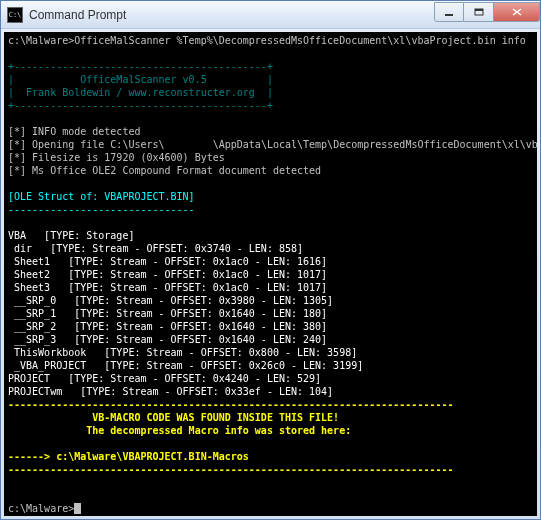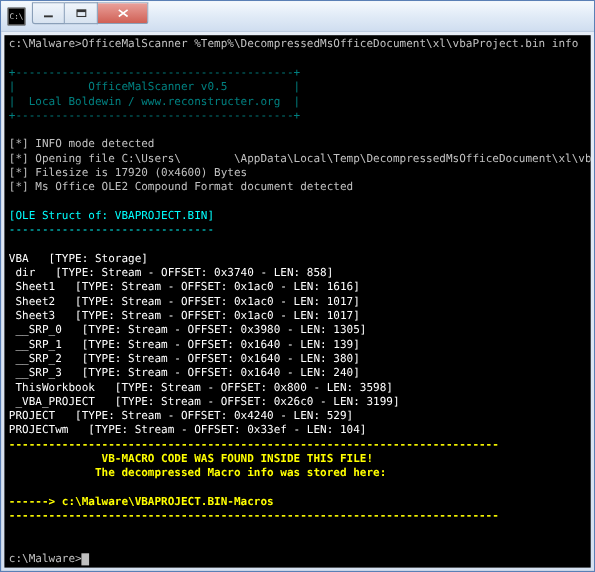--- a/index.html
+++ b/index.html
@@ -100,20 +100,21 @@
       height: 11px;
       vertical-align: text-bottom;
     }
   </style>
 </head>
 <body>
 
 <div class="window">
   <div class="titlebar">
     <div class="titlebar-icon">C:\</div>
+    <div class="titlebar-text">Command Prompt</div>
     <div class="window-controls">
       <div class="ctrl-btn min">
         <svg width="10" height="8">
             <rect x="1" y="6" width="8" height="2" fill="#333"></rect>
           </svg>
       </div>
       <div class="ctrl-btn max">
         <svg width="10" height="8">
             <rect x="1" y="1" width="8" height="6" fill="none" stroke="#333" stroke-width="1"></rect>
             <rect x="1" y="1" width="8" height="2" fill="#333"></rect>
@@ -124,38 +125,38 @@
             <path d="M1 1 L9 7 M9 1 L1 7" stroke="#fff" stroke-width="1.5"></path>
           </svg>
       </div>
     </div>
   </div>
 
   <div class="terminal"><span class="gray">c:\Malware&gt;</span><span class="gray">OfficeMalScanner %Temp%\DecompressedMsOfficeDocument\xl\vbaProject.bin info</span>
 
 <span class="teal">+------------------------------------------+</span>
 <span class="teal">|           OfficeMalScanner v0.5          |</span>
-<span class="teal">|  Local Boldewin / www.reconstructer.org  |</span>
+<span class="teal">|  Frank Boldewin / www.reconstructer.org  |</span>
 <span class="teal">+------------------------------------------+</span>
 
 <span class="gray">[*] INFO mode detected</span>
 <span class="gray">[*] Opening file C:\Users\</span>        <span class="gray">\AppData\Local\Temp\DecompressedMsOfficeDocument\xl\vbaProject.bin</span>
 <span class="gray">[*] Filesize is 17920 (0x4600) Bytes</span>
 <span class="gray">[*] Ms Office OLE2 Compound Format document detected</span>
 
 <span class="cyan">[OLE Struct of: VBAPROJECT.BIN]</span>
 <span class="cyan">-------------------------------</span>
 
 <span class="white">VBA   [TYPE: Storage]</span>
 <span class="white"> dir   [TYPE: Stream - OFFSET: 0x3740 - LEN: 858]</span>
 <span class="white"> Sheet1   [TYPE: Stream - OFFSET: 0x1ac0 - LEN: 1616]</span>
 <span class="white"> Sheet2   [TYPE: Stream - OFFSET: 0x1ac0 - LEN: 1017]</span>
 <span class="white"> Sheet3   [TYPE: Stream - OFFSET: 0x1ac0 - LEN: 1017]</span>
 <span class="white"> __SRP_0   [TYPE: Stream - OFFSET: 0x3980 - LEN: 1305]</span>
-<span class="white"> __SRP_1   [TYPE: Stream - OFFSET: 0x1640 - LEN: 139]</span>
+<span class="white"> __SRP_1   [TYPE: Stream - OFFSET: 0x1640 - LEN: 180]</span>
 <span class="white"> __SRP_2   [TYPE: Stream - OFFSET: 0x1640 - LEN: 380]</span>
 <span class="white"> __SRP_3   [TYPE: Stream - OFFSET: 0x1640 - LEN: 240]</span>
 <span class="white"> ThisWorkbook   [TYPE: Stream - OFFSET: 0x800 - LEN: 3598]</span>
 <span class="white"> _VBA_PROJECT   [TYPE: Stream - OFFSET: 0x26c0 - LEN: 3199]</span>
 <span class="white">PROJECT   [TYPE: Stream - OFFSET: 0x4240 - LEN: 529]</span>
 <span class="white">PROJECTwm   [TYPE: Stream - OFFSET: 0x33ef - LEN: 104]</span>
 <span class="yellow">--------------------------------------------------------------------------</span>
 <span class="yellow">              VB-MACRO CODE WAS FOUND INSIDE THIS FILE!</span>
 <span class="yellow">             The decompressed Macro info was stored here:</span>
 

